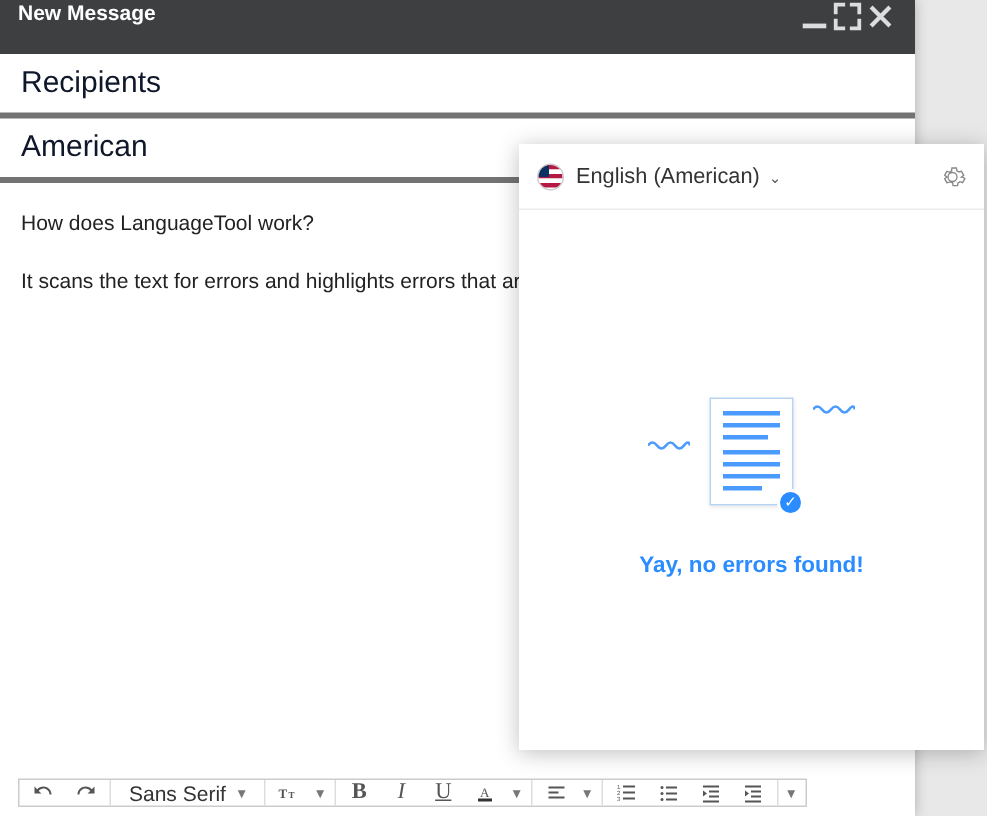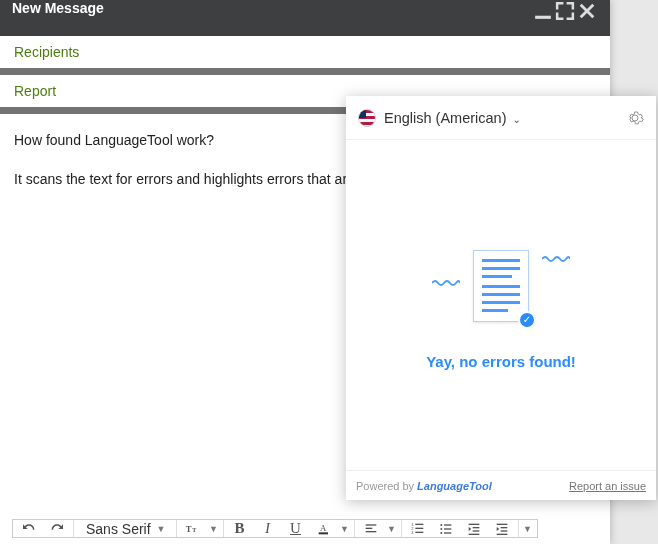--- a/index.html
+++ b/index.html
@@ -30,24 +30,24 @@
   }
   .titlebar .spacer { flex: 1; }
   .titlebar .win-btn {
     width: 22px; height: 22px;
     display: flex; align-items: center; justify-content: center;
     color: #ddd;
     cursor: pointer;
     font-size: 14px;
   }
   .field {
-    border-bottom: 7px solid #737373;
+    border-bottom: 4px solid #737373;
     padding: 8px 14px;
-    font-size: 14px;
-    color: #4d7c0f;
+    font-size: 20px;
+    color: #0f172a;
   }
   .body-area {
     padding: 14px;
     font-size: 14px;
     color: #222;
     line-height: 1.8;
     height: 380px;
   }
   .body-area p { margin-bottom: 14px; }
 
@@ -232,25 +232,25 @@
       <svg viewBox="0 0 14 14">
           <path d="M3 3 L11 11 M11 3 L3 11" stroke="#ddd" stroke-width="1.8"></path>
         </svg>
     </span>
   </div>
 
   <div class="field">
     <span>Recipients</span>
   </div>
   <div class="field">
-    <span>Report</span>
+    <span>American</span>
   </div>
 
   <div class="body-area">
-    <p>How found LanguageTool work?</p>
+    <p>How does LanguageTool work?</p>
     <p>It scans the text for errors and highlights errors that are d</p>
   </div>
 
   <div class="lt-checkmark">✓</div>
 
   <div class="toolbar">
     <div class="tb-group">
       <span class="tb-btn">
         <svg viewBox="0 0 24 24">
             <path d="M12 5c4 0 8 3 8 8h-2c0-3.5-3-6-6-6-2 0-3.7 1-4.8 2.5L10 12H3V5l2.7 2.7C7.2 6 9.4 5 12 5z"></path>
@@ -386,19 +386,13 @@
       </div>
       <div class="squiggle right">
         <svg viewBox="0 0 28 8">
             <path d="M0 4 Q3 0 6 4 T12 4 T18 4 T24 4 T28 4" stroke="#4b9bff" stroke-width="1.8" fill="none"></path>
           </svg>
       </div>
     </div>
     <div class="lt-msg">Yay, no errors found!</div>
   </div>
 
-  <div class="lt-footer">
-    <span>Powered by</span>
-    <span class="brand">LanguageTool</span>
-    <span class="fspacer"></span>
-    <span class="report">Report an issue</span>
-  </div>
 </div>
 
 </body></html>

